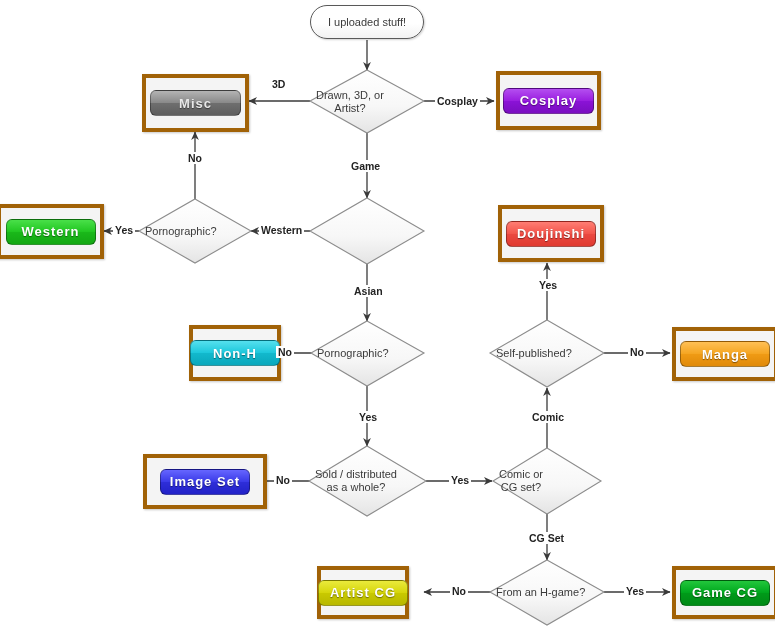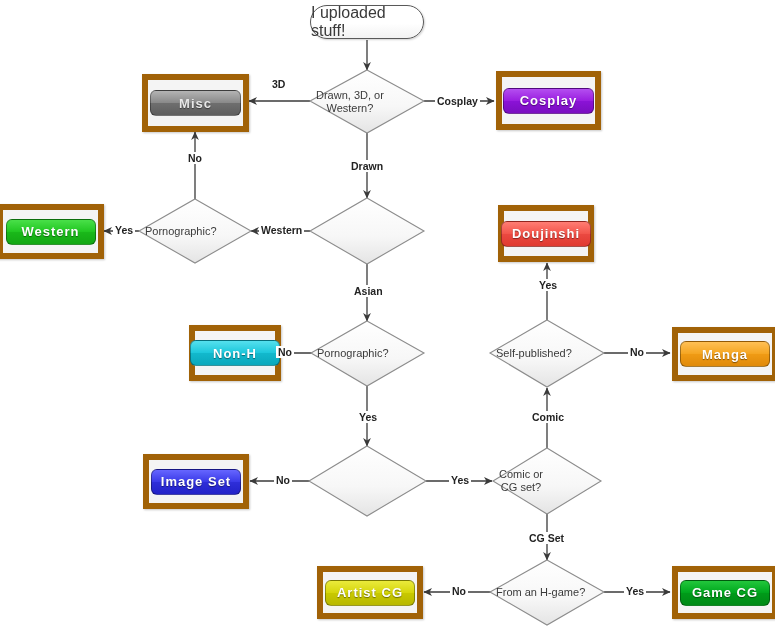--- a/index.html
+++ b/index.html
@@ -30,21 +30,21 @@
   .terminator {
     position: absolute;
     box-sizing: border-box;
     background: linear-gradient(to bottom, #ffffff 0%, #ffffff 55%, #f2f2f2 100%);
     border: 1px solid #595959;
     border-radius: 999px;
     display: flex;
     align-items: center;
     justify-content: center;
     color: #3a3a3a;
-    font-size: 16px;
+    font-size: 11px;
     box-shadow: 1px 1px 2px rgba(0,0,0,0.18);
   }
 
   
   .decision {
     position: absolute;
   }
   .decision .dlabel {
     position: absolute;
     left: 0;
@@ -60,21 +60,21 @@
     line-height: 13px;
     padding: 0 6px;
     box-sizing: border-box;
   }
 
   
   .resultbox {
     position: absolute;
     box-sizing: border-box;
     background: #f4f4f4;
-    border: 6px solid #a16207;
+    border: 4px solid #a16207;
     display: flex;
     align-items: center;
     justify-content: center;
     box-shadow: 1px 1px 2px rgba(0,0,0,0.22);
   }
   .pill {
     box-sizing: border-box;
     border-radius: 6px;
     min-width: 130px;
     height: 26px;
@@ -168,21 +168,21 @@
   </svg>
 
   <div class="terminator" style="left:310px; top:5px; width:114px; height:34px;">
     <span>I uploaded stuff!</span>
   </div>
 
   <div class="decision" style="left:310px; top:70px; width:114px; height:63px;">
     <div class="dlabel">
       <span>
         <span>Drawn, 3D, or</span><br>
-        <span>Western?</span>
+        <span>Artist?</span>
       </span>
     </div>
   </div>
 
 
   <div class="decision" style="left:139px; top:199px; width:112px; height:64px;">
     <div class="dlabel">
       <span>Pornographic?</span>
     </div>
   </div>
@@ -192,20 +192,28 @@
       <span>Pornographic?</span>
     </div>
   </div>
 
   <div class="decision" style="left:490px; top:320px; width:114px; height:67px;">
     <div class="dlabel">
       <span>Self-published?</span>
     </div>
   </div>
 
+  <div class="decision" style="left:309px; top:446px; width:117px; height:70px;">
+    <div class="dlabel">
+      <span>
+        <span>Sold / distributed</span><br>
+        <span>as a whole?</span>
+      </span>
+    </div>
+  </div>
 
   <div class="decision" style="left:493px; top:448px; width:108px; height:66px;">
     <div class="dlabel">
       <span>
         <span>Comic or</span><br>
         <span>CG set?</span>
       </span>
     </div>
   </div>
 
@@ -226,66 +234,66 @@
       <span>Cosplay</span>
     </div>
   </div>
 
   <div class="resultbox" style="left:-3px; top:204px; width:107px; height:55px;">
     <div class="pill" style="min-width:90px; background:linear-gradient(to bottom,#49e049 0%,#22c722 48%,#1ab81a 52%,#13a713 100%); color:#ffffff;">
       <span>Western</span>
     </div>
   </div>
 
-  <div class="resultbox" style="left:498px; top:205px; width:96px; height:57px;align-items:center;">
+  <div class="resultbox" style="left:498px; top:205px; width:106px; height:57px;align-items:center;">
     <div class="pill" style="min-width:90px; background:linear-gradient(to bottom,#ff7d73 0%,#f2564c 48%,#ea4840 52%,#e03a30 100%); color:#ffffff;">
       <span>Doujinshi</span>
     </div>
   </div>
 
   <div class="resultbox" style="left:143px; top:325px; width:92px; height:56px;margin-left:46px;">
     <div class="pill" style="min-width:90px; background:linear-gradient(to bottom,#55e0ee 0%,#1ec8dc 48%,#12b8cc 52%,#0aa8bc 100%); color:#ffffff;">
       <span>Non-H</span>
     </div>
   </div>
 
   <div class="resultbox" style="left:672px; top:327px; width:106px; height:54px;">
     <div class="pill" style="min-width:90px; background:linear-gradient(to bottom,#ffc055 0%,#f5a623 48%,#ef9a14 52%,#e08a0a 100%); color:#ffffff;">
       <span>Manga</span>
     </div>
   </div>
 
-  <div class="resultbox" style="left:143px; top:454px; width:106px; height:55px;">
+  <div class="resultbox" style="left:143px; top:454px; width:124px; height:55px;">
     <div class="pill" style="min-width:90px; background:linear-gradient(to bottom,#6666ff 0%,#3b3be8 48%,#2e2ed8 52%,#2222c8 100%); color:#ffffff;">
       <span>Image Set</span>
     </div>
   </div>
 
-  <div class="resultbox" style="left:317px; top:566px; width:106px; height:53px;">
+  <div class="resultbox" style="left:317px; top:566px; width:92px; height:53px;">
     <div class="pill" style="min-width:90px; background:linear-gradient(to bottom,#eaea3c 0%,#d6d60c 48%,#c8c800 52%,#b8b800 100%); color:#ffffff;">
       <span>Artist CG</span>
     </div>
   </div>
 
   <div class="resultbox" style="left:672px; top:566px; width:106px; height:53px;">
     <div class="pill" style="min-width:90px; background:linear-gradient(to bottom,#22c73c 0%,#00a81e 48%,#009a19 52%,#008a16 100%); color:#ffffff;">
       <span>Game CG</span>
     </div>
   </div>
 
   <div class="edgelabel" style="left:270px; top:78px;">
     <span>3D</span>
   </div>
 
   <div class="edgelabel" style="left:435px; top:95px;">
     <span>Cosplay</span>
   </div>
 
   <div class="edgelabel" style="left:349px; top:160px;">
-    <span>Drawn</span>
+    <span>Game</span>
   </div>
 
   <div class="edgelabel" style="left:186px; top:152px;">
     <span>No</span>
   </div>
 
   <div class="edgelabel" style="left:113px; top:224px;">
     <span>Yes</span>
   </div>
 

